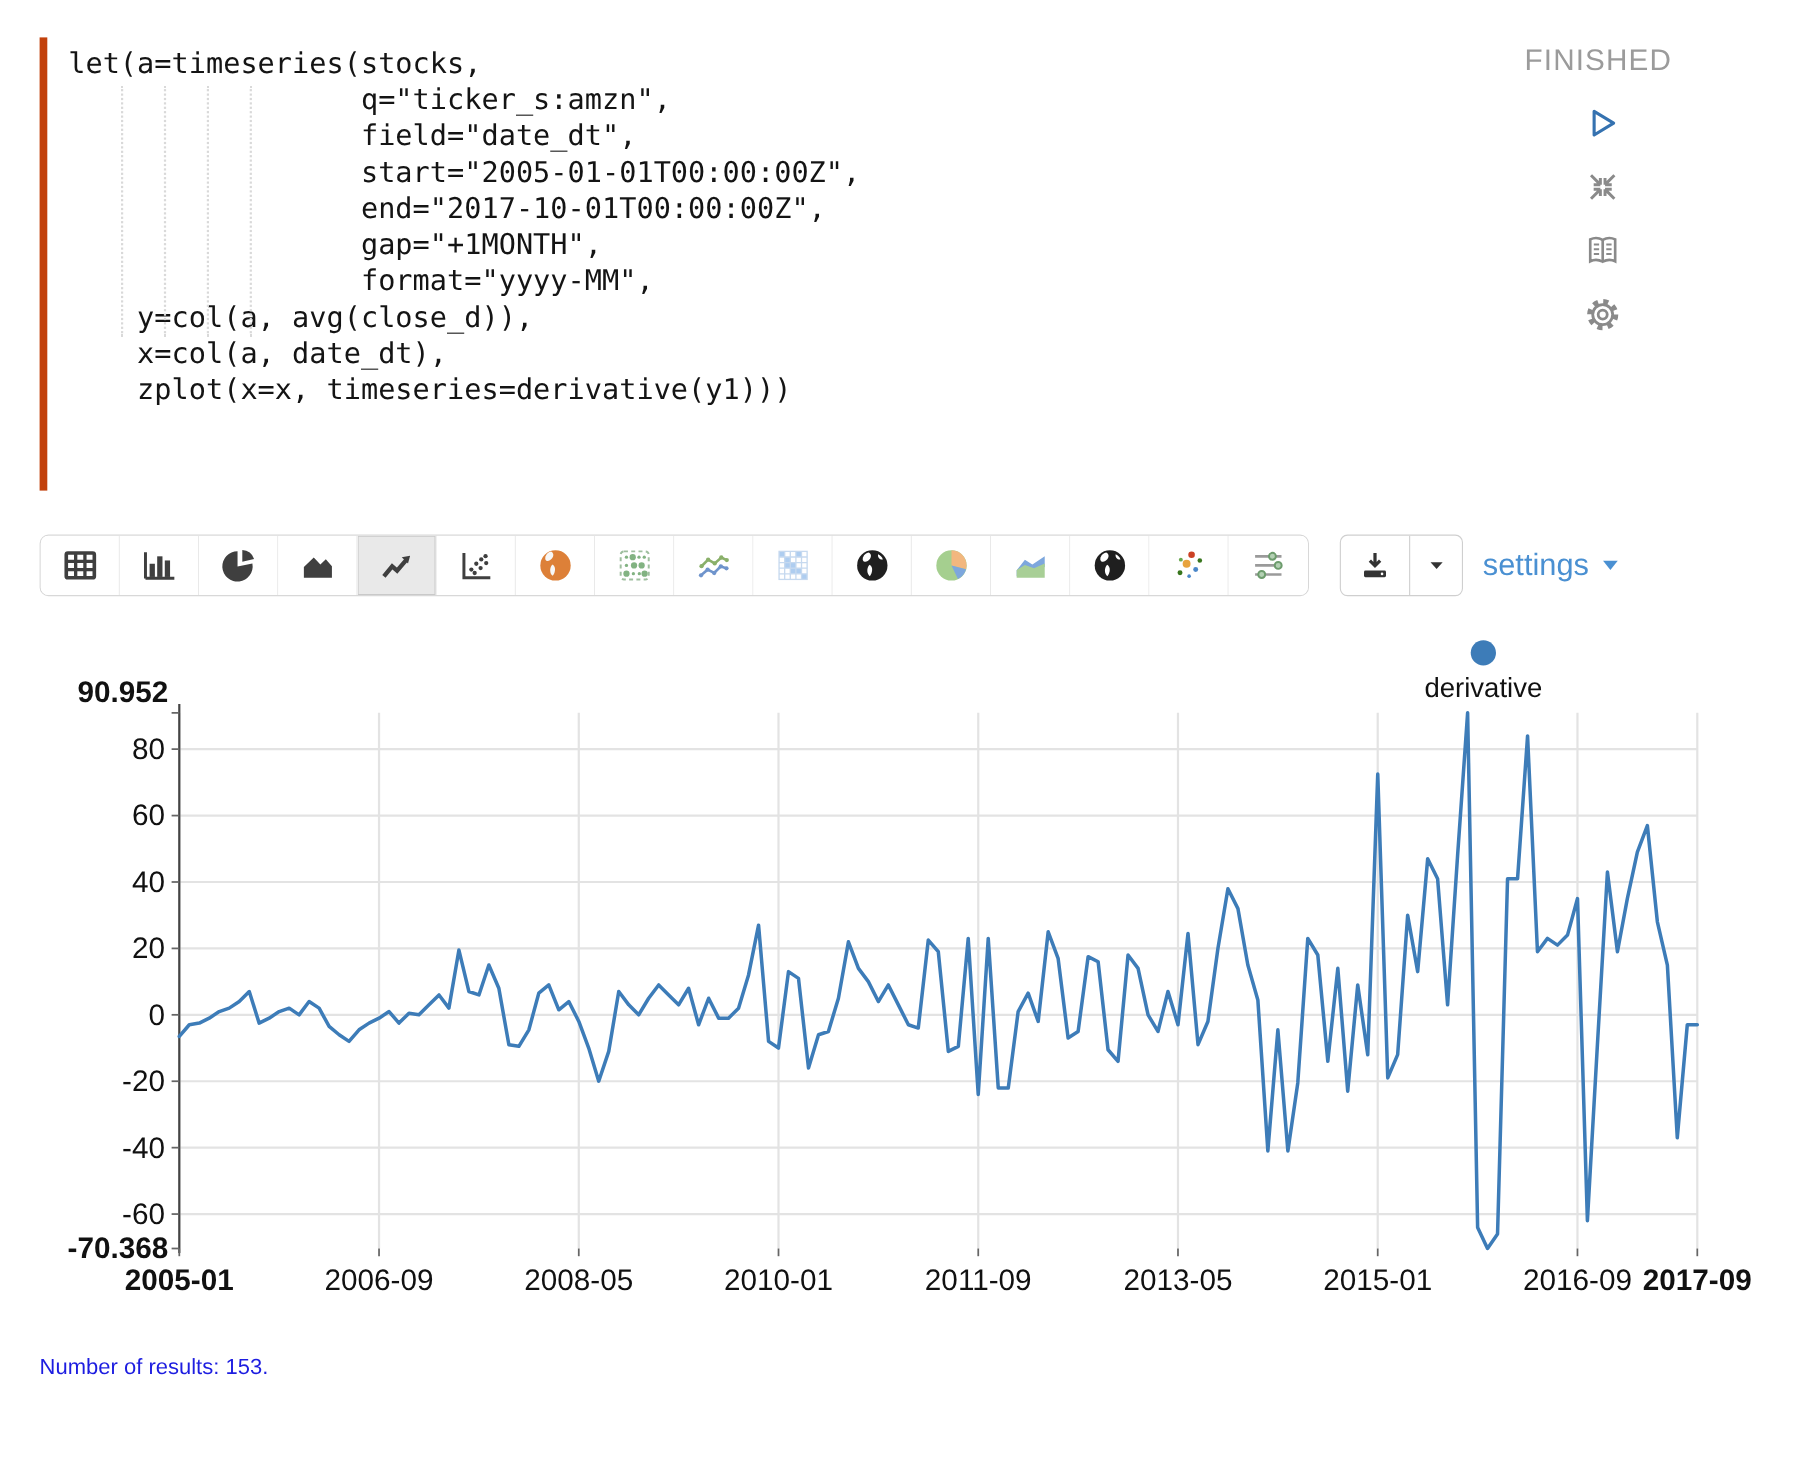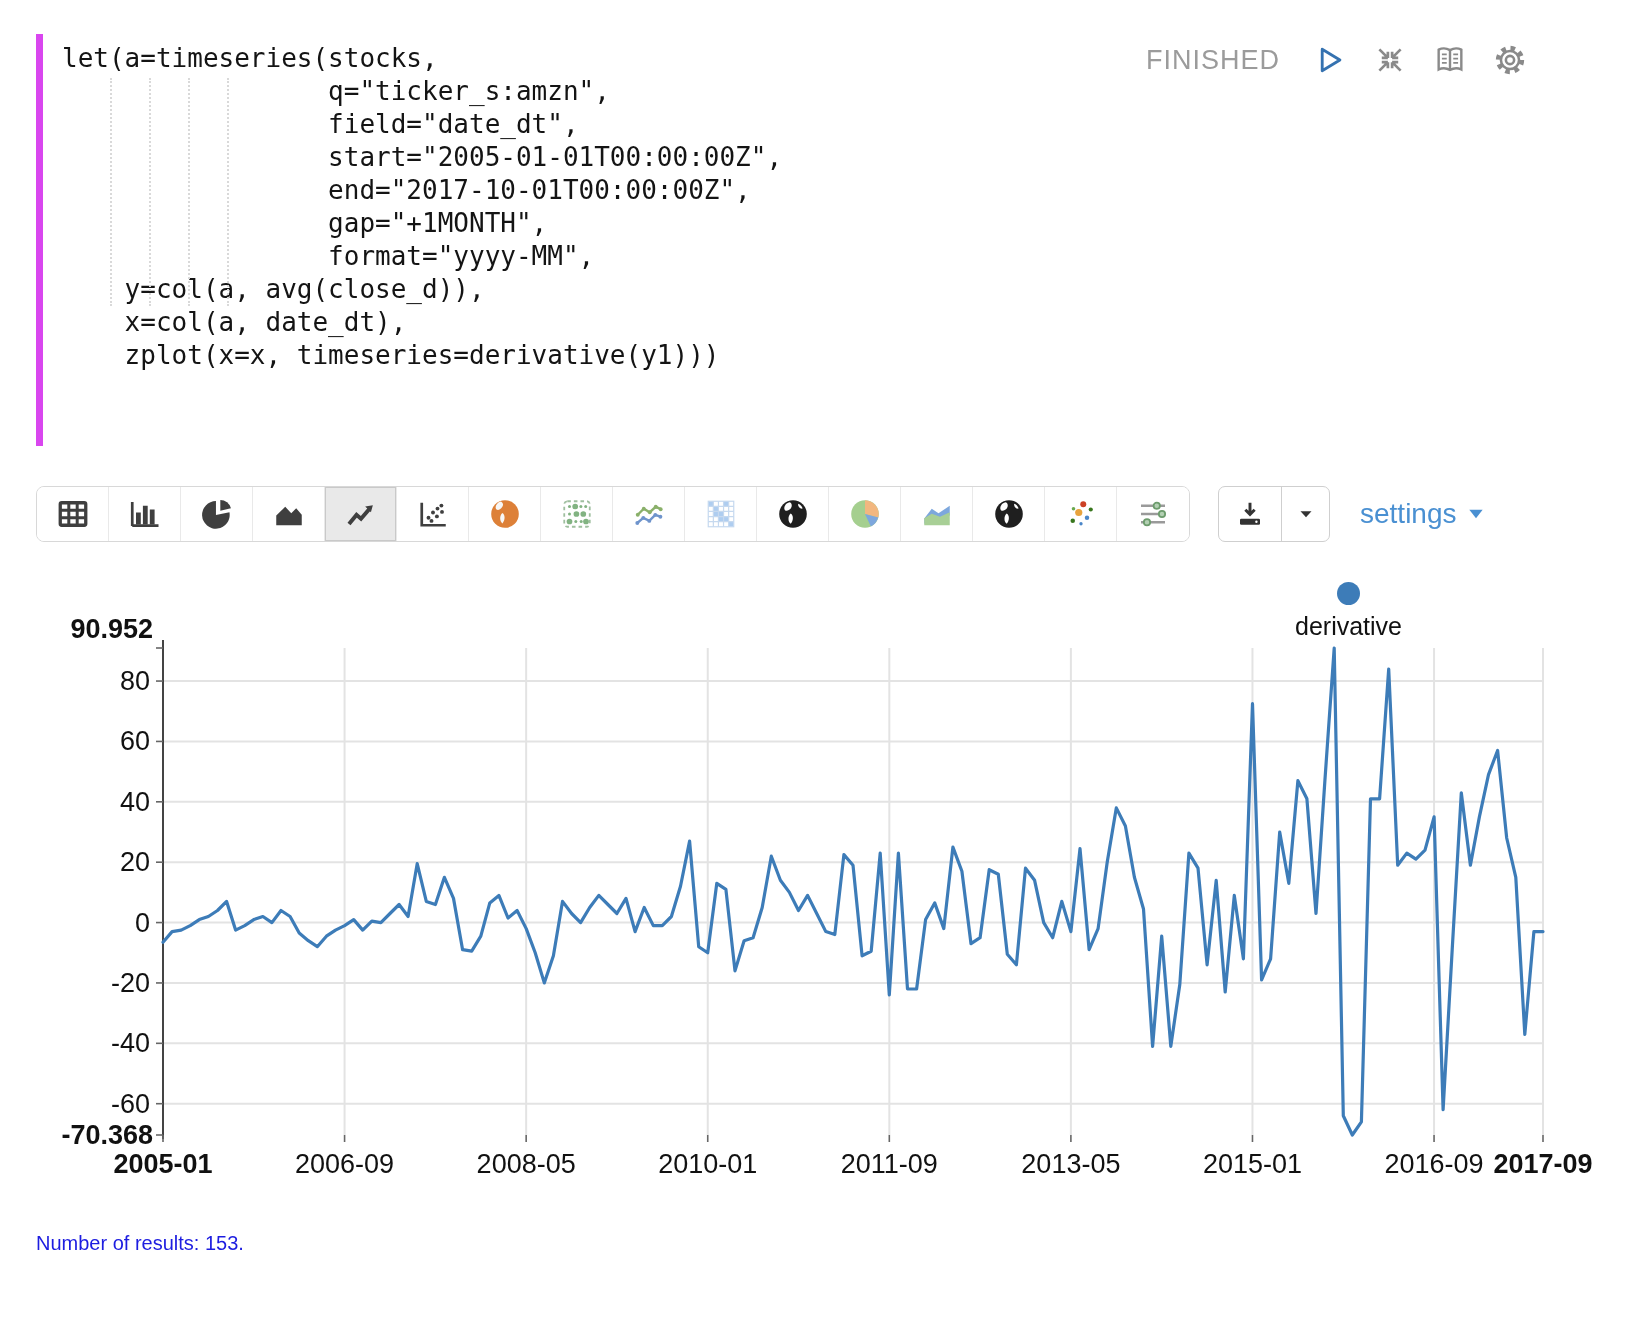--- a/index.html
+++ b/index.html
@@ -5,35 +5,35 @@
   * { margin:0; padding:0; box-sizing:border-box; }
   html,body { background:#fff; }
   body {
     width:1632px; height:1344px; position:relative; overflow:hidden;
     font-family:"Liberation Sans", sans-serif; color:#111;
   }
 
   
   .code-para {
     position:absolute; top:34px; left:36px; right:60px;
-    border-left:7px solid #d946ef; padding:8px 0 8px 19px; min-height:412px;
+    border-left:7px solid #c2410c; padding:8px 0 8px 19px; min-height:412px;
   }
   .code-line {
     font-family:"DejaVu Sans Mono", monospace;
     font-size:26px; line-height:33px; white-space:pre; color:#141414;
   }
   .indent-guide {
     position:absolute; top:44px; height:228px; width:0;
     border-left:2px dotted #d9d9d9;
   }
 
   
   .para-controls {
     position:absolute; top:40px; right:104px;
-    display:flex; align-items:center; gap:24px; height:40px;
+    display:flex; align-items:center; gap:24px; height:40px;flex-direction:column;
   }
   .status-text { font-size:27px; color:#9b9b9b; letter-spacing:1px; margin-right:8px; }
   .ctrl-icon { width:36px; height:36px; display:flex; align-items:center; justify-content:center; cursor:pointer; }
 
   
   .viz-toolbar {
     position:absolute; top:486px; left:36px; right:36px;
     display:flex; align-items:flex-start;
   }
   .viz-group {
@@ -46,21 +46,21 @@
   }
   .viz-btn:last-child { border-right:none; }
   .viz-btn.selected { background:#e9e9e9; box-shadow:inset 0 0 0 1px #c9c9c9; }
   .dl-group {
     display:flex; border:1px solid #cfcfcf; border-radius:7px; overflow:hidden;
     margin-left:28px; background:#fff;
   }
   .dl-btn { width:62px; height:54px; display:flex; align-items:center; justify-content:center; cursor:pointer; }
   .dl-caret { width:48px; height:54px; display:flex; align-items:center; justify-content:center; border-left:1px solid #cfcfcf; cursor:pointer; }
   .settings-link {
-    margin-left:30px; height:56px; display:flex; align-items:center; gap:9px;
+    margin-left:18px; height:56px; display:flex; align-items:center; gap:9px;
     color:#4a90d2; font-size:28px; cursor:pointer;
   }
 
   
   .chart-area { position:absolute; top:560px; left:0; width:1632px; height:680px; }
   .legend { position:absolute; top:22px; left:1295px; display:flex; align-items:center; gap:7px;flex-direction:column; }
   .legend-dot { width:23px; height:23px; border-radius:50%; background:#3d7cb8; }
   .legend-label { font-size:25px; color:#111; }
   #chart-svg { position:absolute; top:0; left:0; }
   .grid   { stroke:#e3e3e3; stroke-width:2; }

